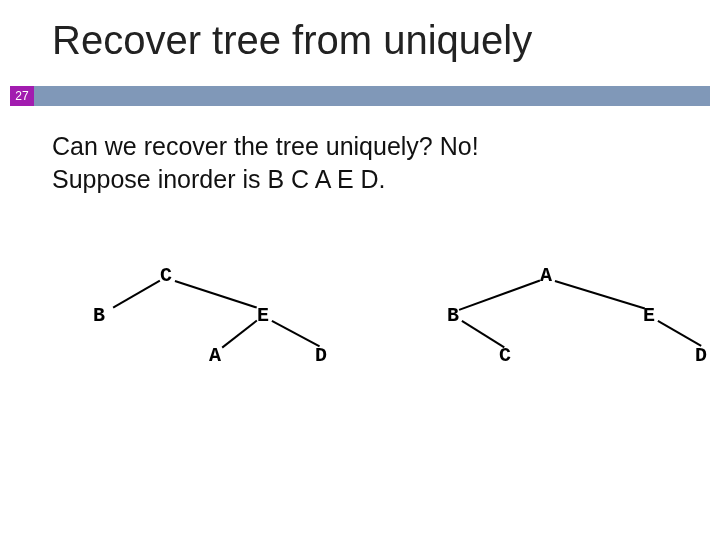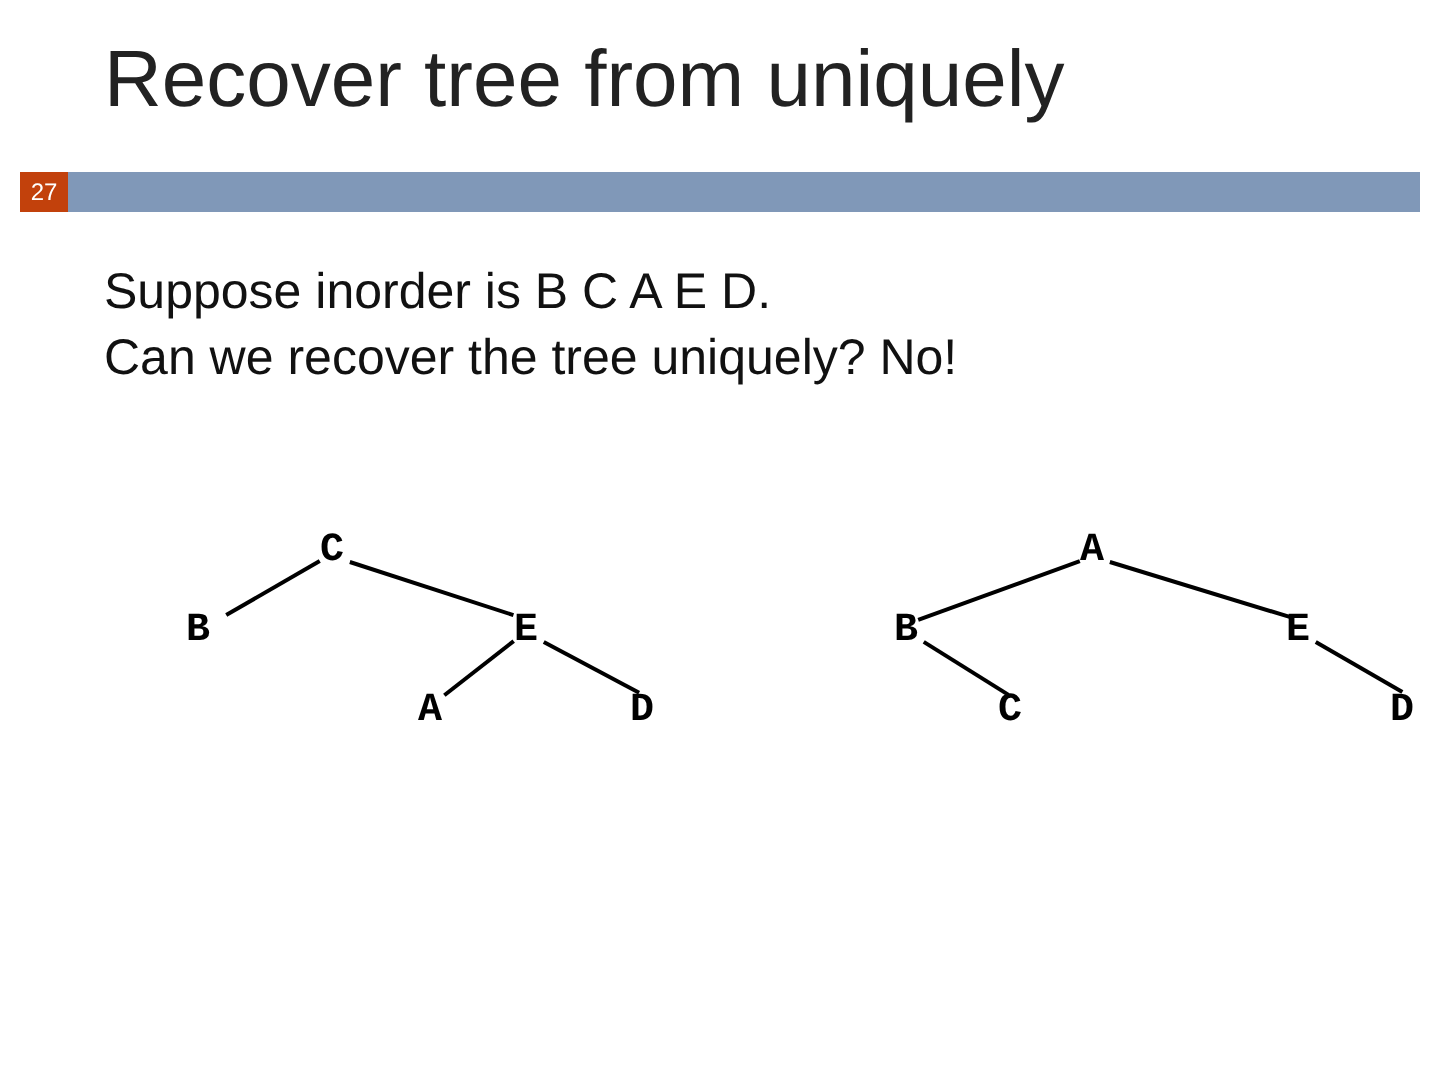--- a/index.html
+++ b/index.html
@@ -18,21 +18,21 @@
     font-size: 40px;
     color: #222;
     font-weight: 400;
   }
   .pagenum-box {
     position: absolute;
     top: 86px;
     left: 10px;
     width: 24px;
     height: 20px;
-    background: #c2410c;
+    background: #a21caf;
     color: #fff;
     font-size: 12px;
     display: flex;
     align-items: center;
     justify-content: center;
   }
   .band {
     position: absolute;
     top: 86px;
     left: 34px;
@@ -70,22 +70,22 @@
   }
 </style>
 </head>
 <body>
 
 <div class="title">Recover tree from uniquely</div>
 <div class="pagenum-box">27</div>
 <div class="band"></div>
 
 <div class="body-text">
+  <div>Can we recover the tree uniquely? No!</div>
   <div>Suppose inorder is B C A E D.</div>
-  <div>Can we recover the tree uniquely? No!</div>
 </div>
 
 <div class="trees">
 
   <span class="node" style="left:160px; top:14px;">C</span>
 
   <span class="node" style="left:93px; top:54px;">B</span>
 
   <span class="node" style="left:257px; top:54px;">E</span>
 

